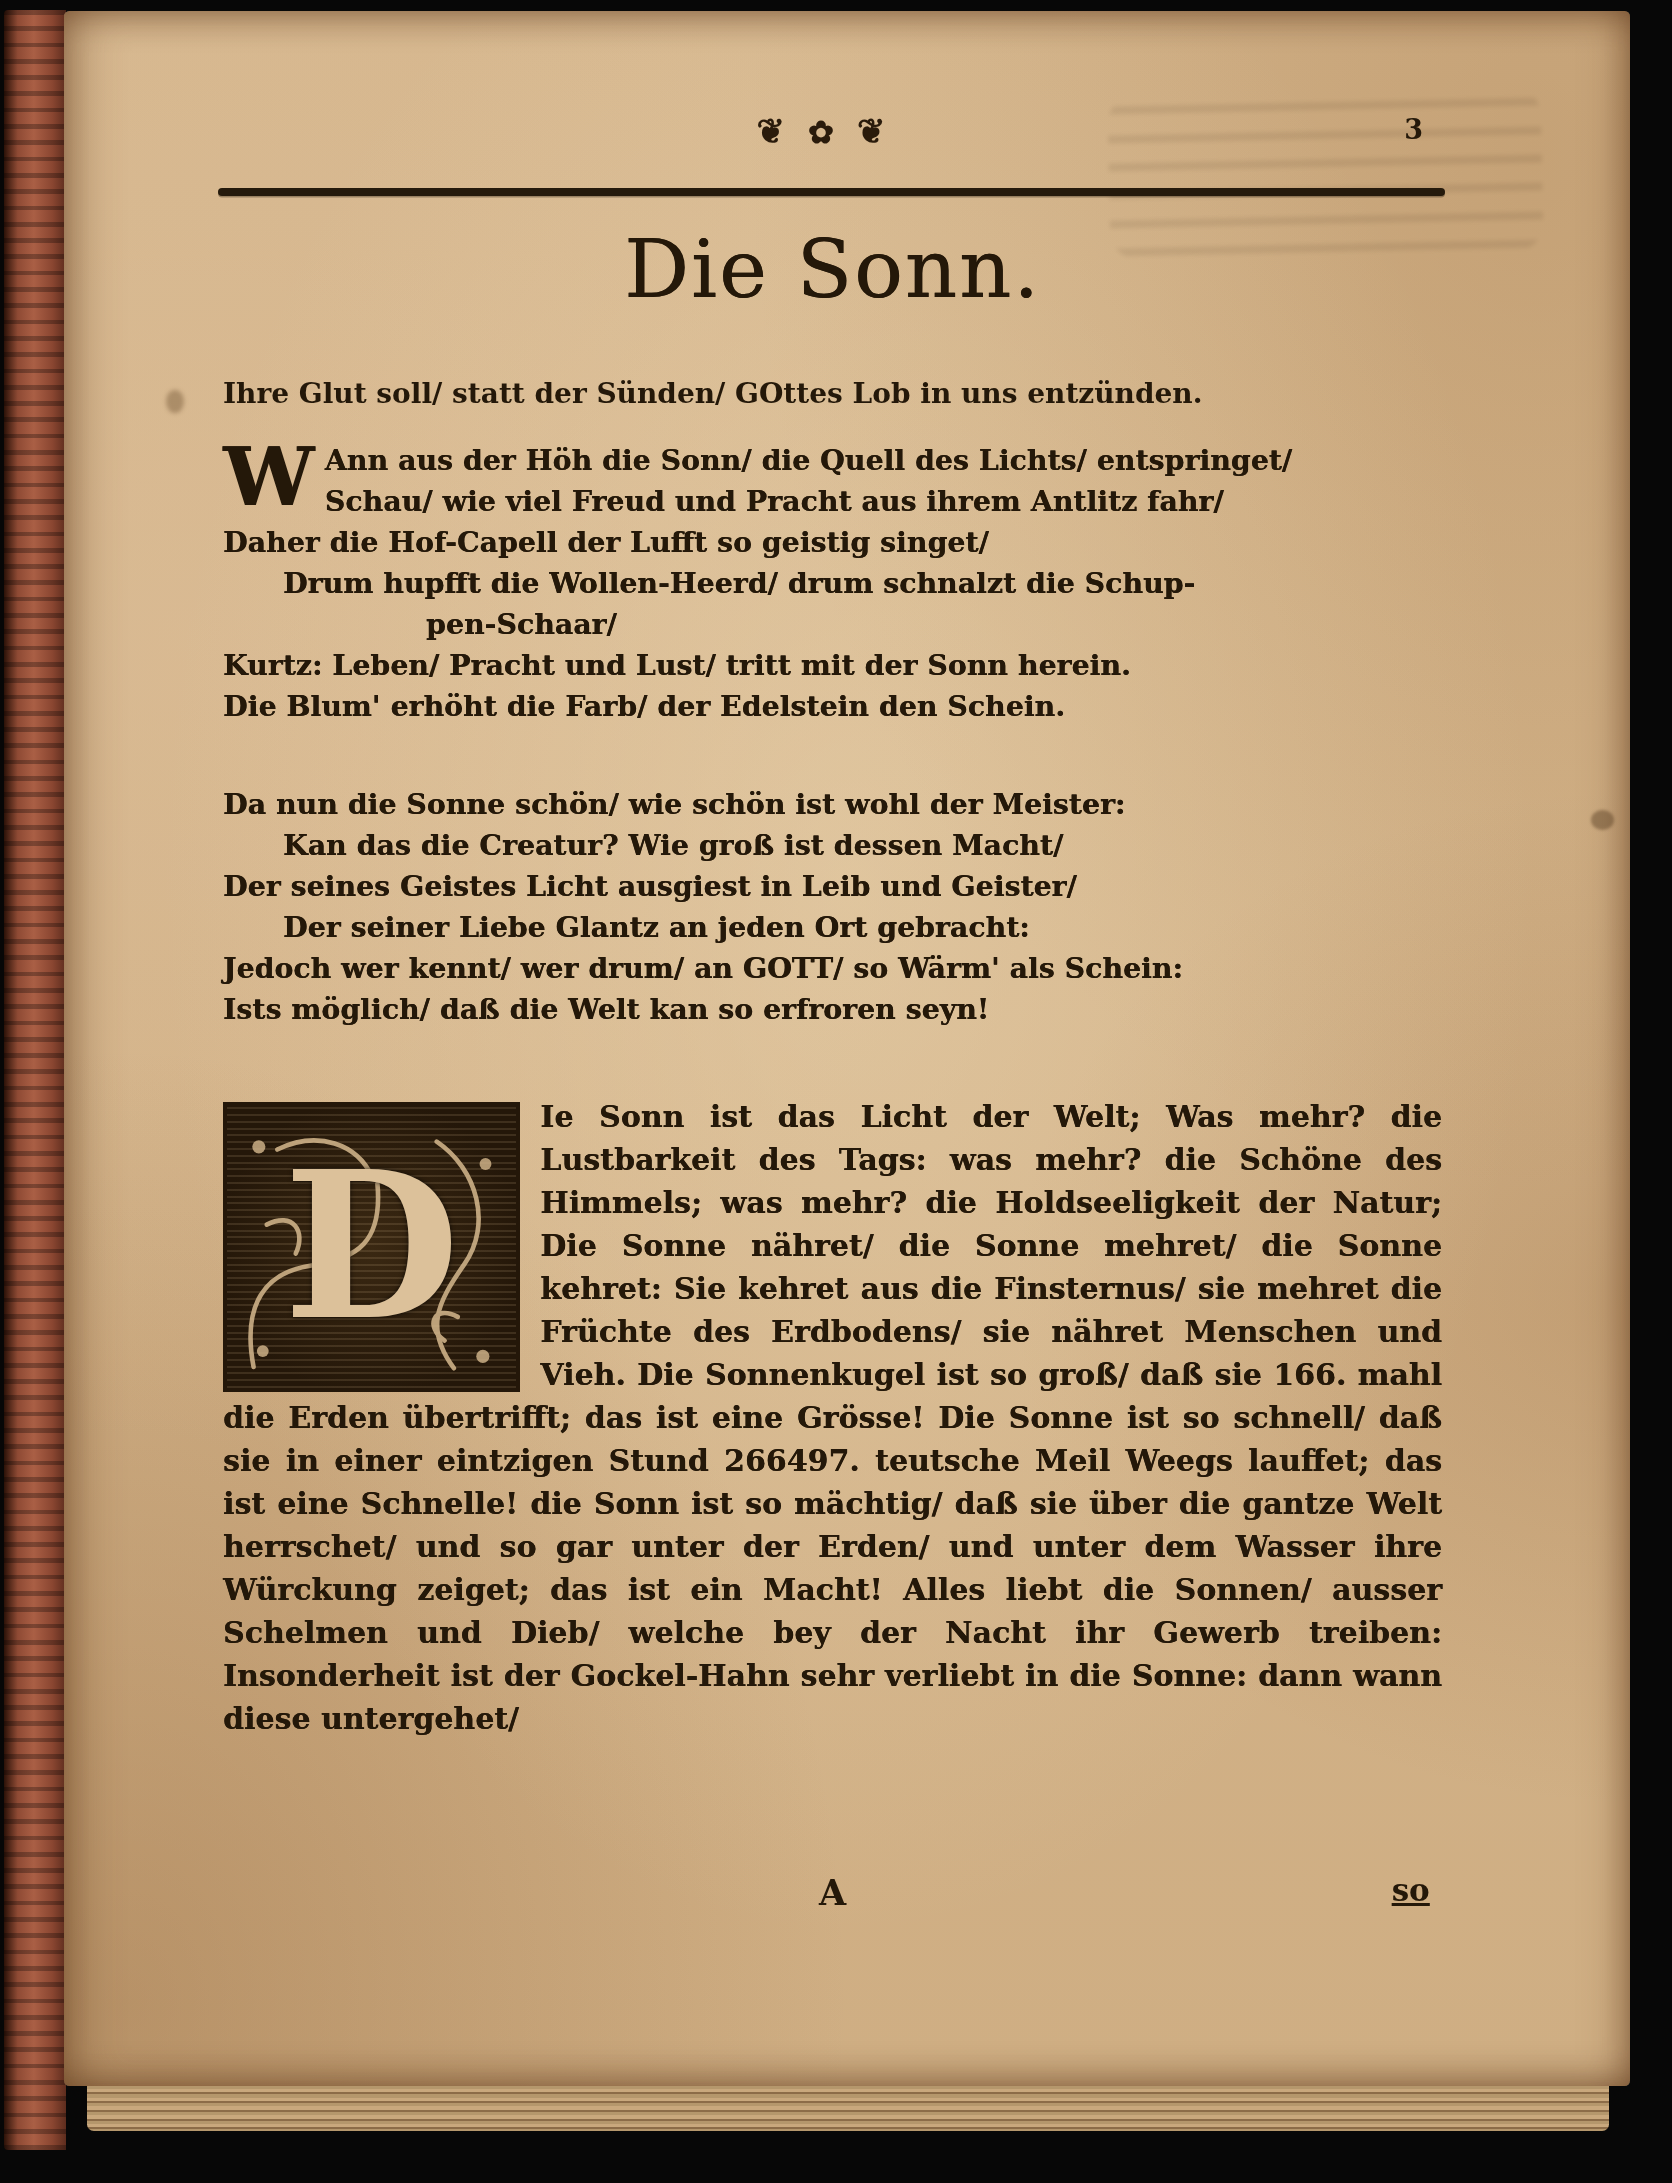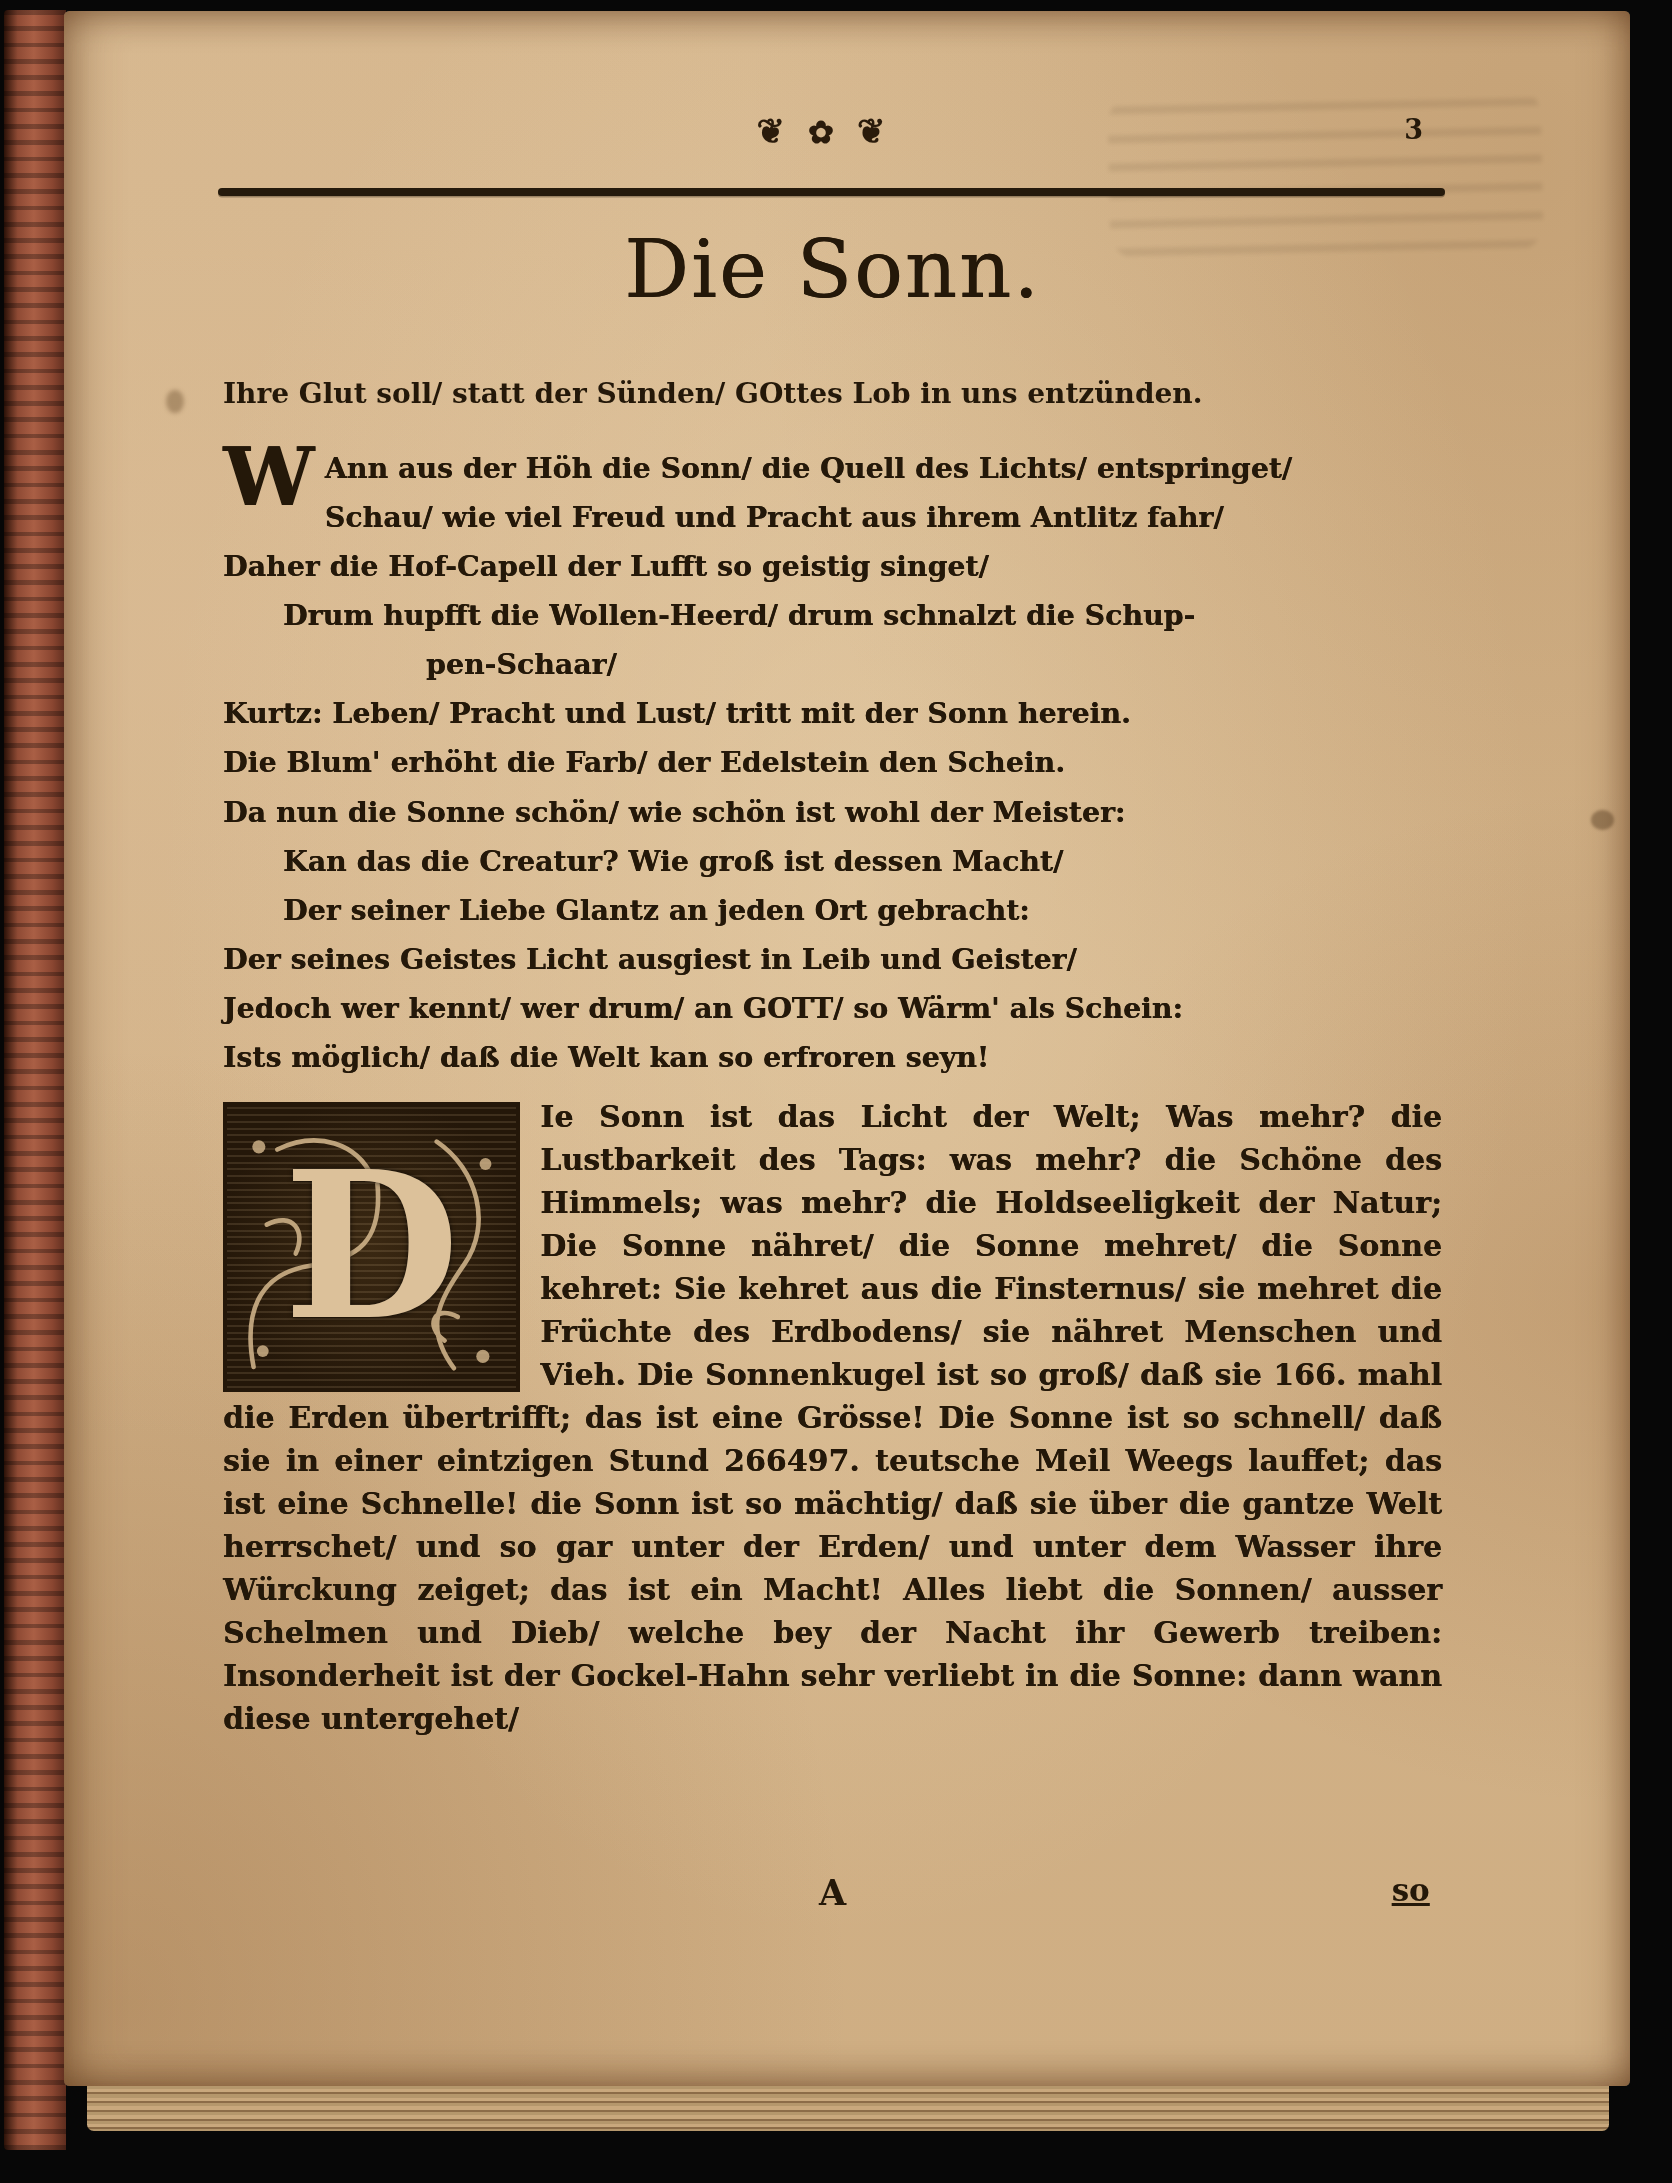--- a/index.html
+++ b/index.html
@@ -72,21 +72,21 @@
     text-align:center; font-size:81px; font-weight:normal; letter-spacing:2px;
     text-shadow:0.4px 0 0 currentColor;
   }
   .motto {
     position:absolute; top:366px; left:0; width:100%;
     text-align:left; font-size:28px; font-weight:bold;
   }
   .stanza { position:absolute; left:0; width:100%; font-size:28.4px; line-height:41px; font-weight:bold; }
   .stanza-1 { top:429px; }
   .stanza-2 { top:773px; }
-  .line { white-space:nowrap; text-shadow:0.3px 0 0 currentColor;margin-top:8px; }
+  .line { white-space:nowrap; text-shadow:0.3px 0 0 currentColor; }
   .line.indent  { margin-left:60px; }
   .line.indent2 { margin-left:203px; }
   .dropcap-w {
     float:left; font-size:81px; line-height:69px; font-weight:bold;
     margin:2.7px 10.8px 0 0; text-shadow:0.7px 0 0 currentColor;
   }
   .prose {
     position:absolute; top:1084px; left:0; width:100%;
     font-size:30px; line-height:43px; font-weight:bold;
     text-align:justify; text-shadow:0.3px 0 0 currentColor;
@@ -140,22 +140,22 @@
         <div class="line">Daher die Hof-Capell der Lufft so geistig singet/</div>
         <div class="line indent">Drum hupfft die Wollen-Heerd/ drum schnalzt die Schup-</div>
         <div class="line indent2">pen-Schaar/</div>
         <div class="line">Kurtz: Leben/ Pracht und Lust/ tritt mit der Sonn herein.</div>
         <div class="line">Die Blum' erhöht die Farb/ der Edelstein den Schein.</div>
       </div>
 
       <div class="stanza stanza-2">
         <div class="line">Da nun die Sonne schön/ wie schön ist wohl der Meister:</div>
         <div class="line indent">Kan das die Creatur? Wie groß ist dessen Macht/</div>
+        <div class="line">Der seines Geistes Licht ausgiest in Leib und Geister/</div>
         <div class="line indent">Der seiner Liebe Glantz an jeden Ort gebracht:</div>
-        <div class="line">Der seines Geistes Licht ausgiest in Leib und Geister/</div>
         <div class="line">Jedoch wer kennt/ wer drum/ an GOTT/ so Wärm' als Schein:</div>
         <div class="line">Ists möglich/ daß die Welt kan so erfroren seyn!</div>
       </div>
 
       <div class="prose">
         <span class="woodcut">
           <svg viewBox="0 0 438 428">
             <g fill="none" stroke="#d6b98e" stroke-width="7" stroke-linecap="round" opacity="0.85">
               <path d="M40 396 C 22 300, 58 252, 128 242 S 236 206, 228 118"></path>
               <path d="M318 54 C 380 96, 402 180, 360 240 S 300 338, 344 398"></path>

